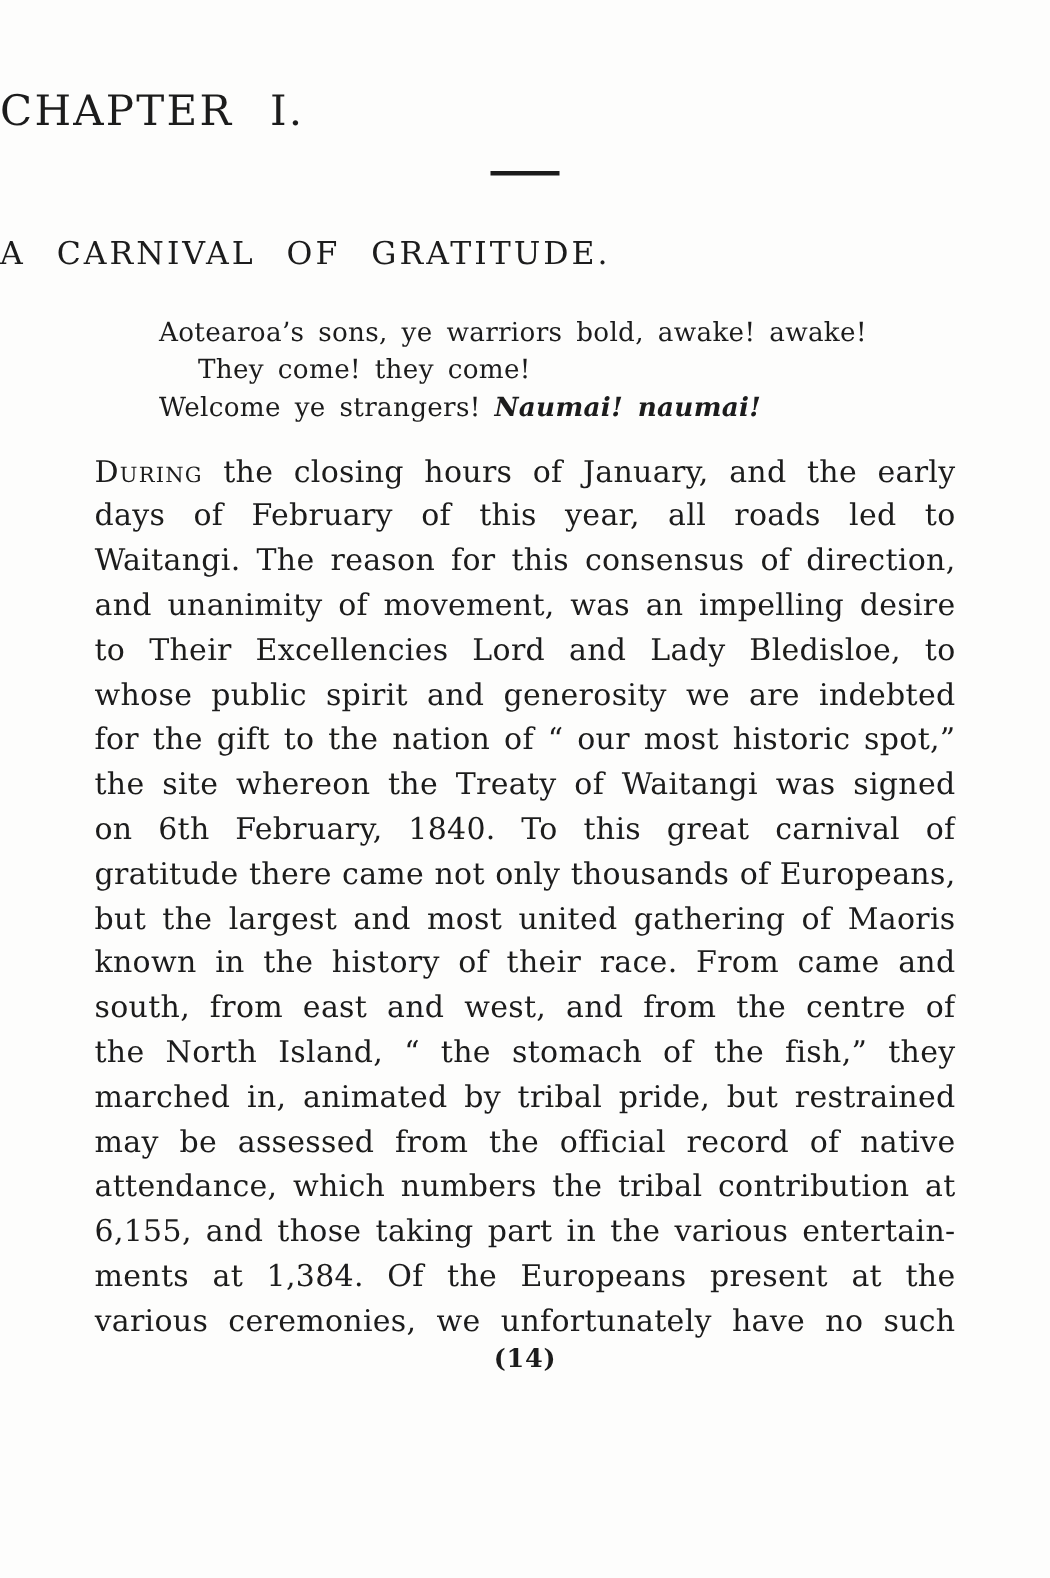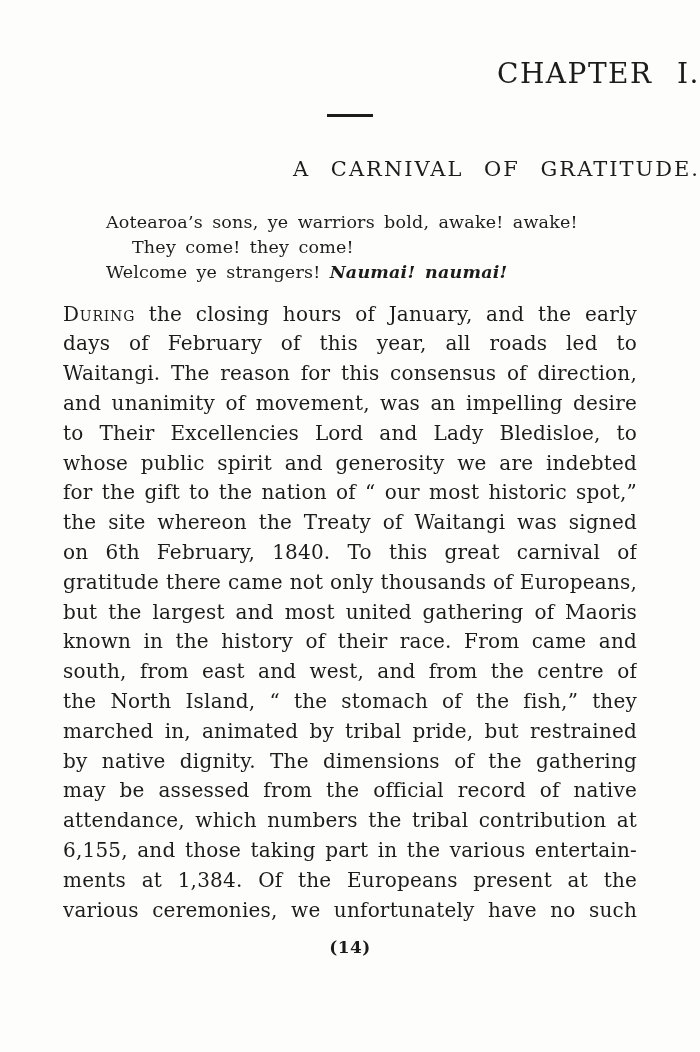--- a/index.html
+++ b/index.html
@@ -8,36 +8,36 @@
     width: 700px;
     height: 1052px;
     background: #fdfdfc;
     color: #1c1c1c;
     font-family: "DejaVu Serif", serif;
     overflow: hidden;
     box-sizing: border-box;
   }
   .chapter-heading {
     padding-top: 60px;
-    text-align: right;
+    text-align: left;
     font-size: 28px;
     line-height: 1;
     letter-spacing: 1.5px;
     word-spacing: 14px;
     white-space: nowrap;
   }
   .heading-rule {
     width: 46px;
     height: 3px;
     background: #1b1b1b;
     margin: 26px auto 0 auto;
   }
   .section-title {
     margin-top: 42px;
-    text-align: right;
+    text-align: left;
     font-size: 21px;
     line-height: 1;
     letter-spacing: 2px;
     word-spacing: 12px;
     white-space: nowrap;
   }
   .epigraph {
     margin: 30px 0 0 106px;
     font-size: 17.5px;
     line-height: 25.2px;
@@ -55,21 +55,20 @@
   .body-line {
     font-size: 20px;
     line-height: 29.8px;
     height: 29.8px;
     overflow: hidden;
     text-align: justify;
     text-align-last: justify;
     letter-spacing: 0.2px;
   }
   .page-number {
-    margin-top: 12px;
     text-align: center;
     font-size: 17px;
     font-weight: bold;
     letter-spacing: 0.5px;
   }
 </style>
 </head>
 <body>
 
 <div class="page">
@@ -95,21 +94,20 @@
       <div class="body-line"><span>whose public spirit and generosity we are indebted</span></div>
       <div class="body-line"><span>for the gift to the nation of “ our most historic spot,”</span></div>
       <div class="body-line"><span>the site whereon the Treaty of Waitangi was signed</span></div>
       <div class="body-line"><span>on 6th February, 1840. To this great carnival of</span></div>
       <div class="body-line"><span>gratitude there came not only thousands of Europeans,</span></div>
       <div class="body-line"><span>but the largest and most united gathering of Maoris</span></div>
       <div class="body-line"><span>known in the history of their race. From came and</span></div>
       <div class="body-line"><span>south, from east and west, and from the centre of</span></div>
       <div class="body-line"><span>the North Island, “ the stomach of the fish,” they</span></div>
       <div class="body-line"><span>marched in, animated by tribal pride, but restrained</span></div>
-      <div class="body-line"><span>by native dignity. The dimensions of the gathering</span></div>
       <div class="body-line"><span>may be assessed from the official record of native</span></div>
       <div class="body-line"><span>attendance, which numbers the tribal contribution at</span></div>
       <div class="body-line"><span>6,155, and those taking part in the various entertain-</span></div>
       <div class="body-line"><span>ments at 1,384. Of the Europeans present at the</span></div>
       <div class="body-line"><span>various ceremonies, we unfortunately have no such</span></div>
     </div>
 
   <div class="page-number">(14)</div>
 
 </div>

